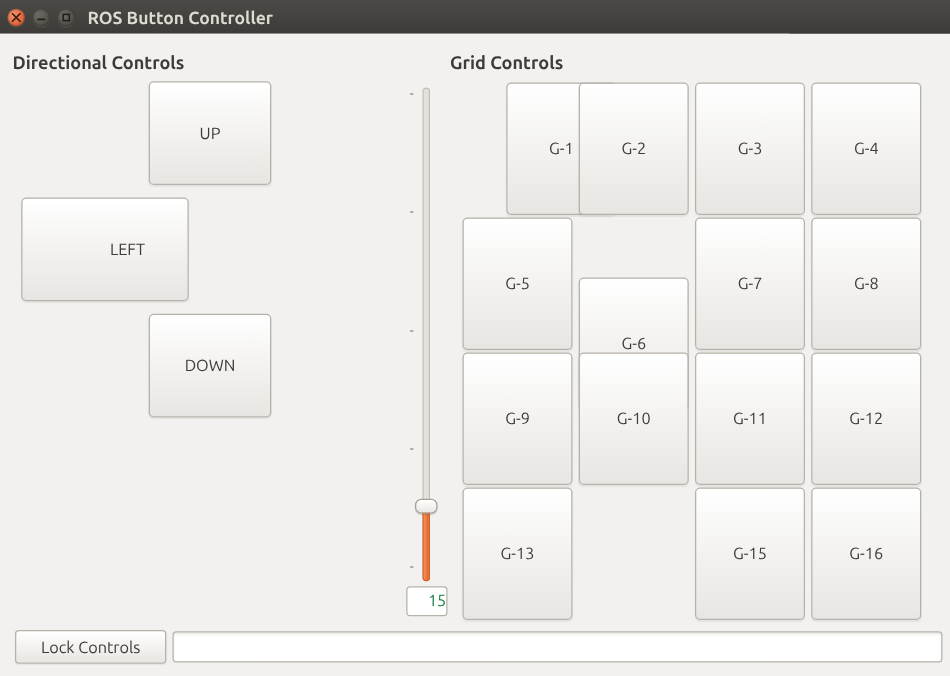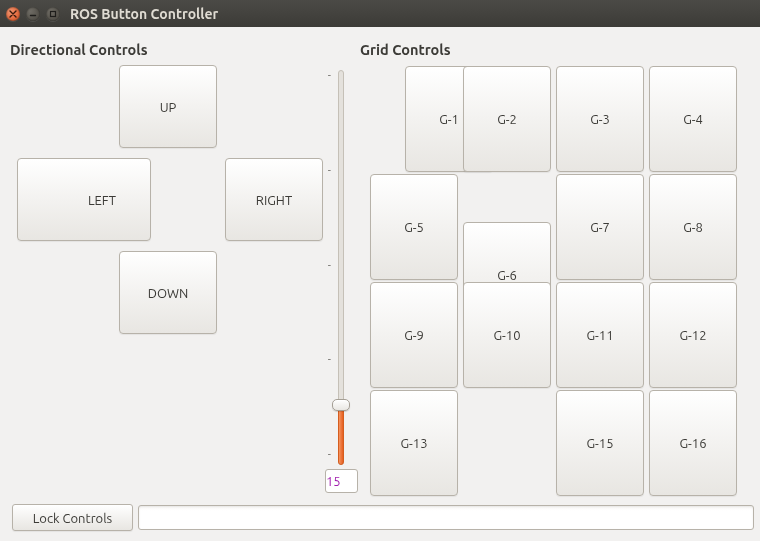--- a/index.html
+++ b/index.html
@@ -130,23 +130,23 @@
   .slider-value {
     position: absolute;
     left: 325px;
     top: 442px;
     width: 31px;
     height: 22px;
     border: 1px solid #b7b2a9;
     border-radius: 3px;
     background: #fff;
     font-size: 13px;
-    text-align: left;
+    text-align: right;
     line-height: 22px;
-    color: #a21caf;
+    color: #15803d;
   }
 
   
   .grid-btn { width: 86px; height: 104px; font-size: 13px; }
 
   
   .lock-btn {
     width: 119px;
     height: 25px;
     font-size: 13px;
@@ -192,21 +192,20 @@
   <span>ROS Button Controller</span>
 </div>
 
 <div class="client">
 
   <div class="section-label label-dir">Directional Controls</div>
   <div class="section-label label-grid">Grid Controls</div>
 
   <div class="btn dpad-btn" style="left:119px; top:38px;">UP</div>
   <div class="btn dpad-btn" style="left:17px;  top:131px;padding-left:36px;">LEFT</div>
-  <div class="btn dpad-btn" style="left:225px; top:131px;">RIGHT</div>
   <div class="btn dpad-btn" style="left:119px; top:224px;">DOWN</div>
 
   <div class="slider-wrap">
     <div class="ticks">
       <span class="tick">-</span>
       <span class="tick">-</span>
       <span class="tick">-</span>
       <span class="tick">-</span>
       <span class="tick">-</span>
     </div>

